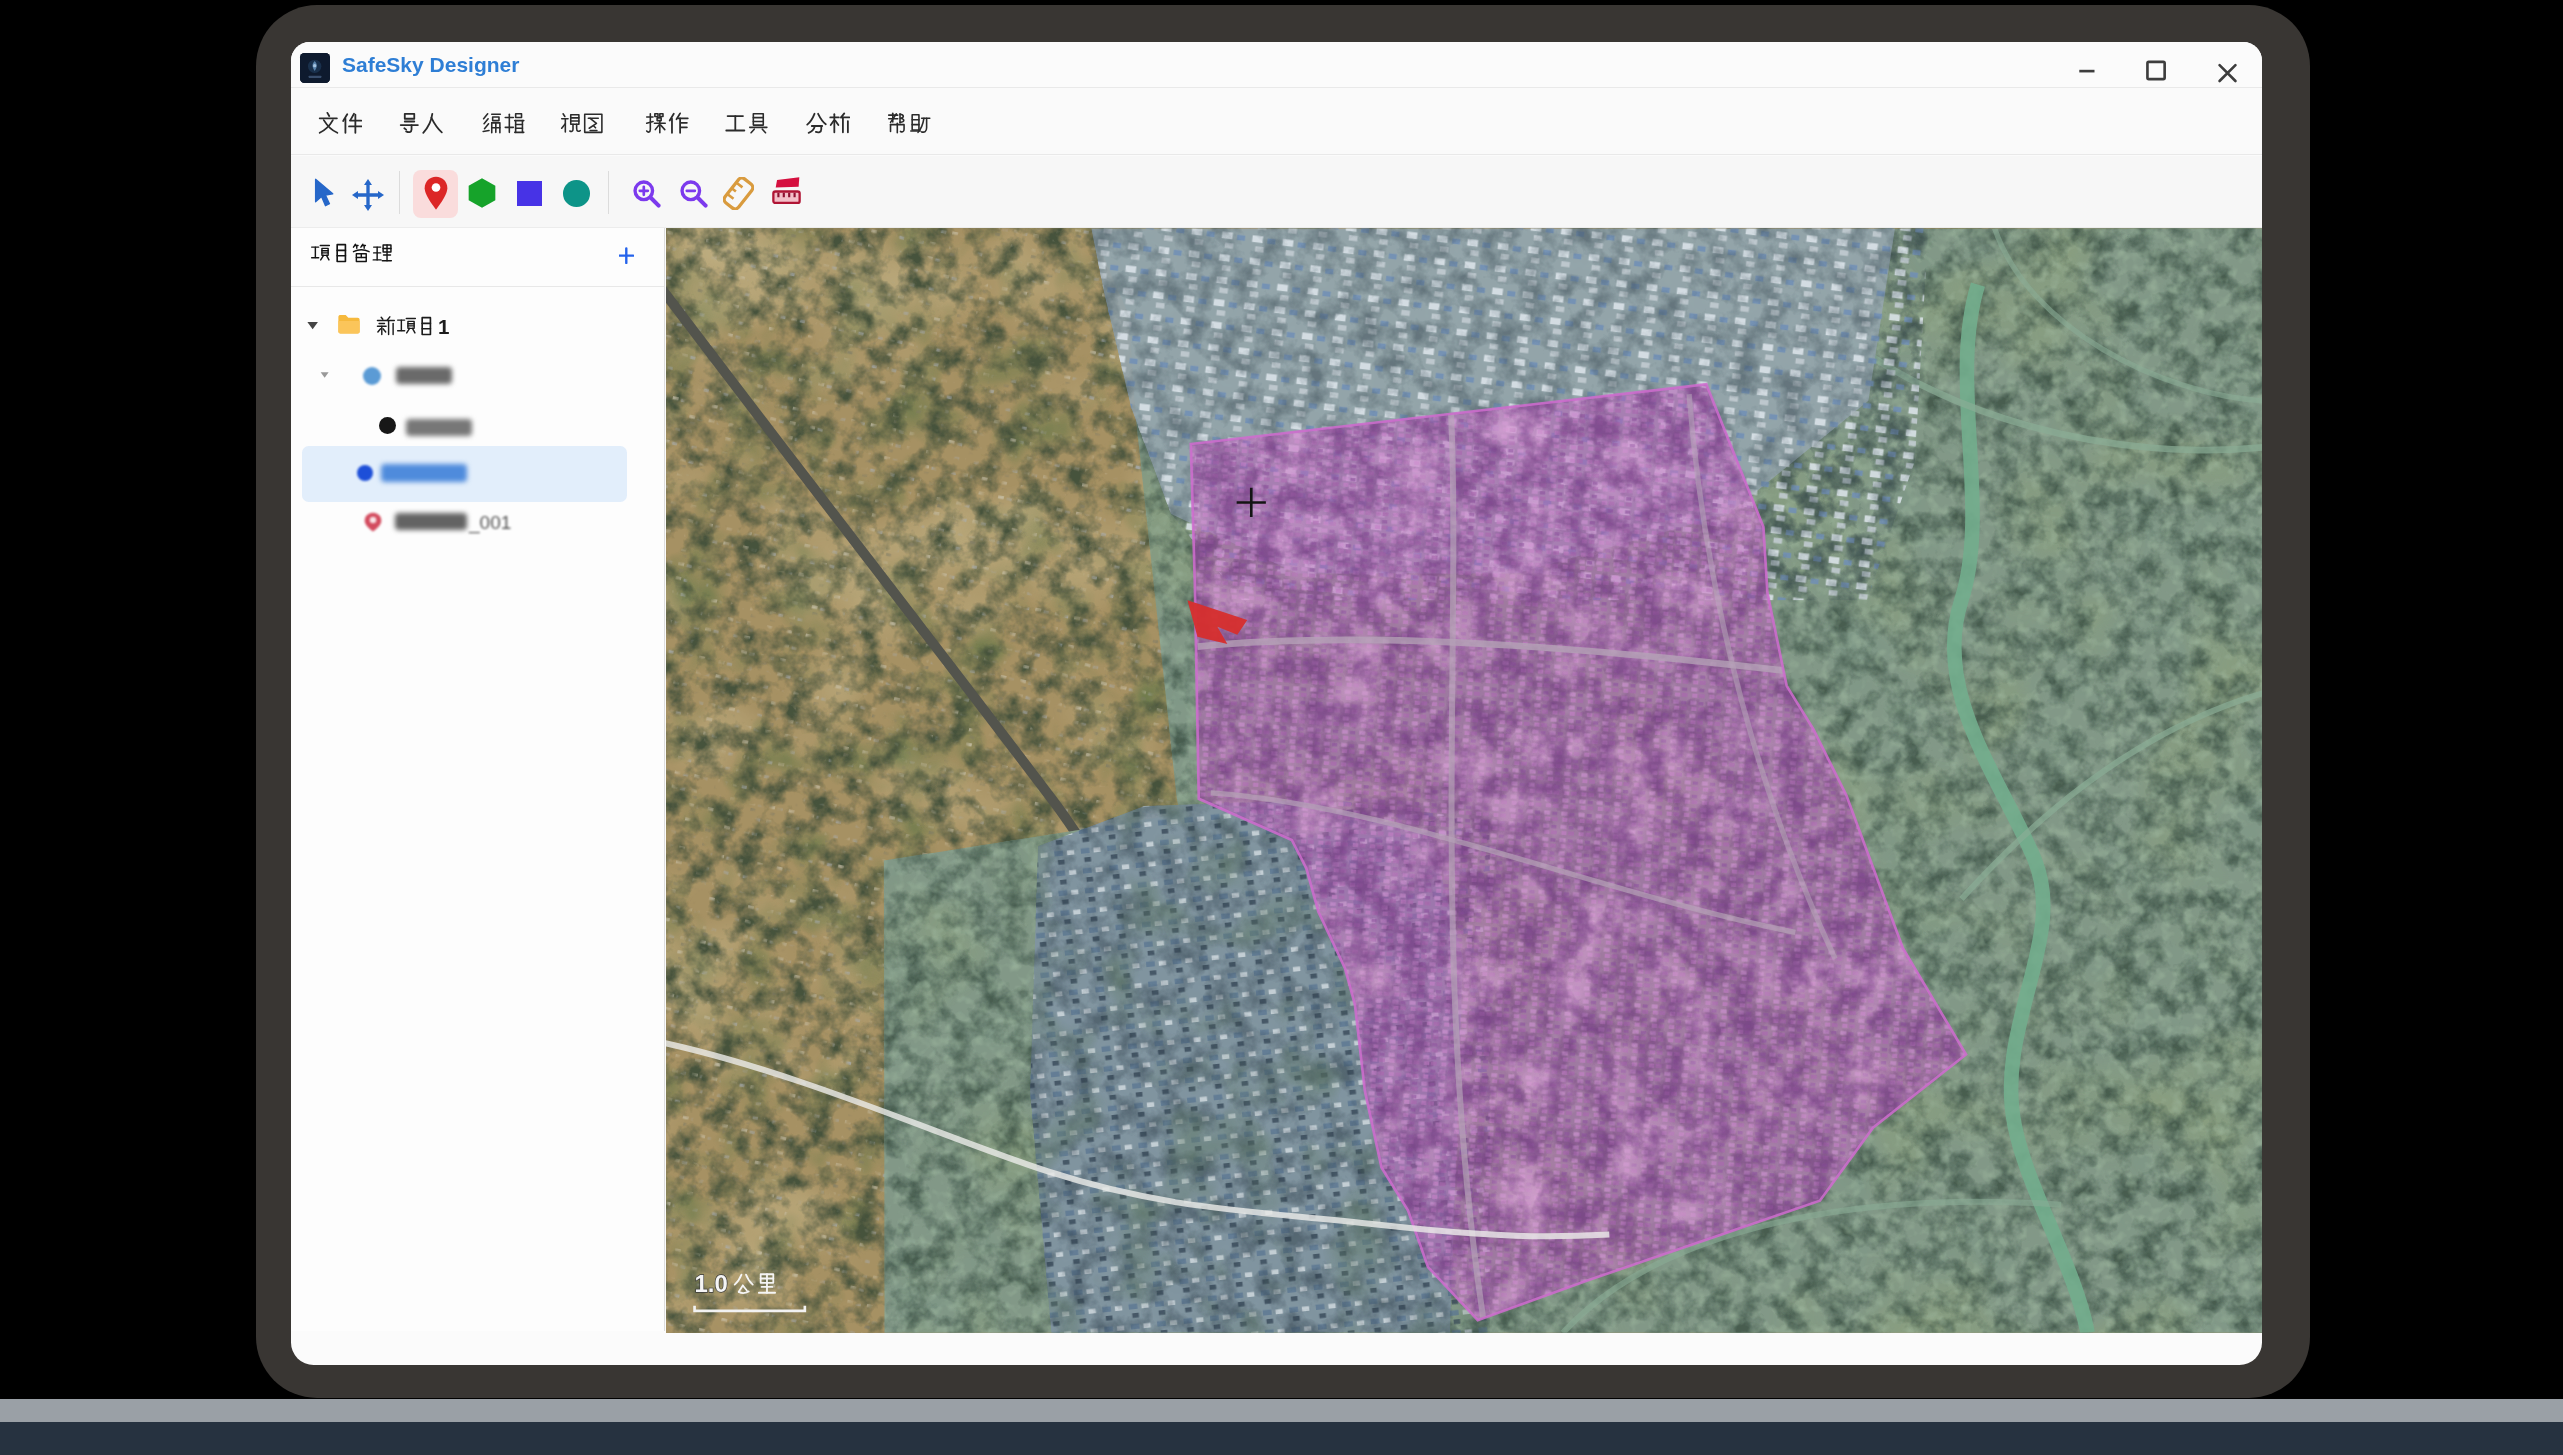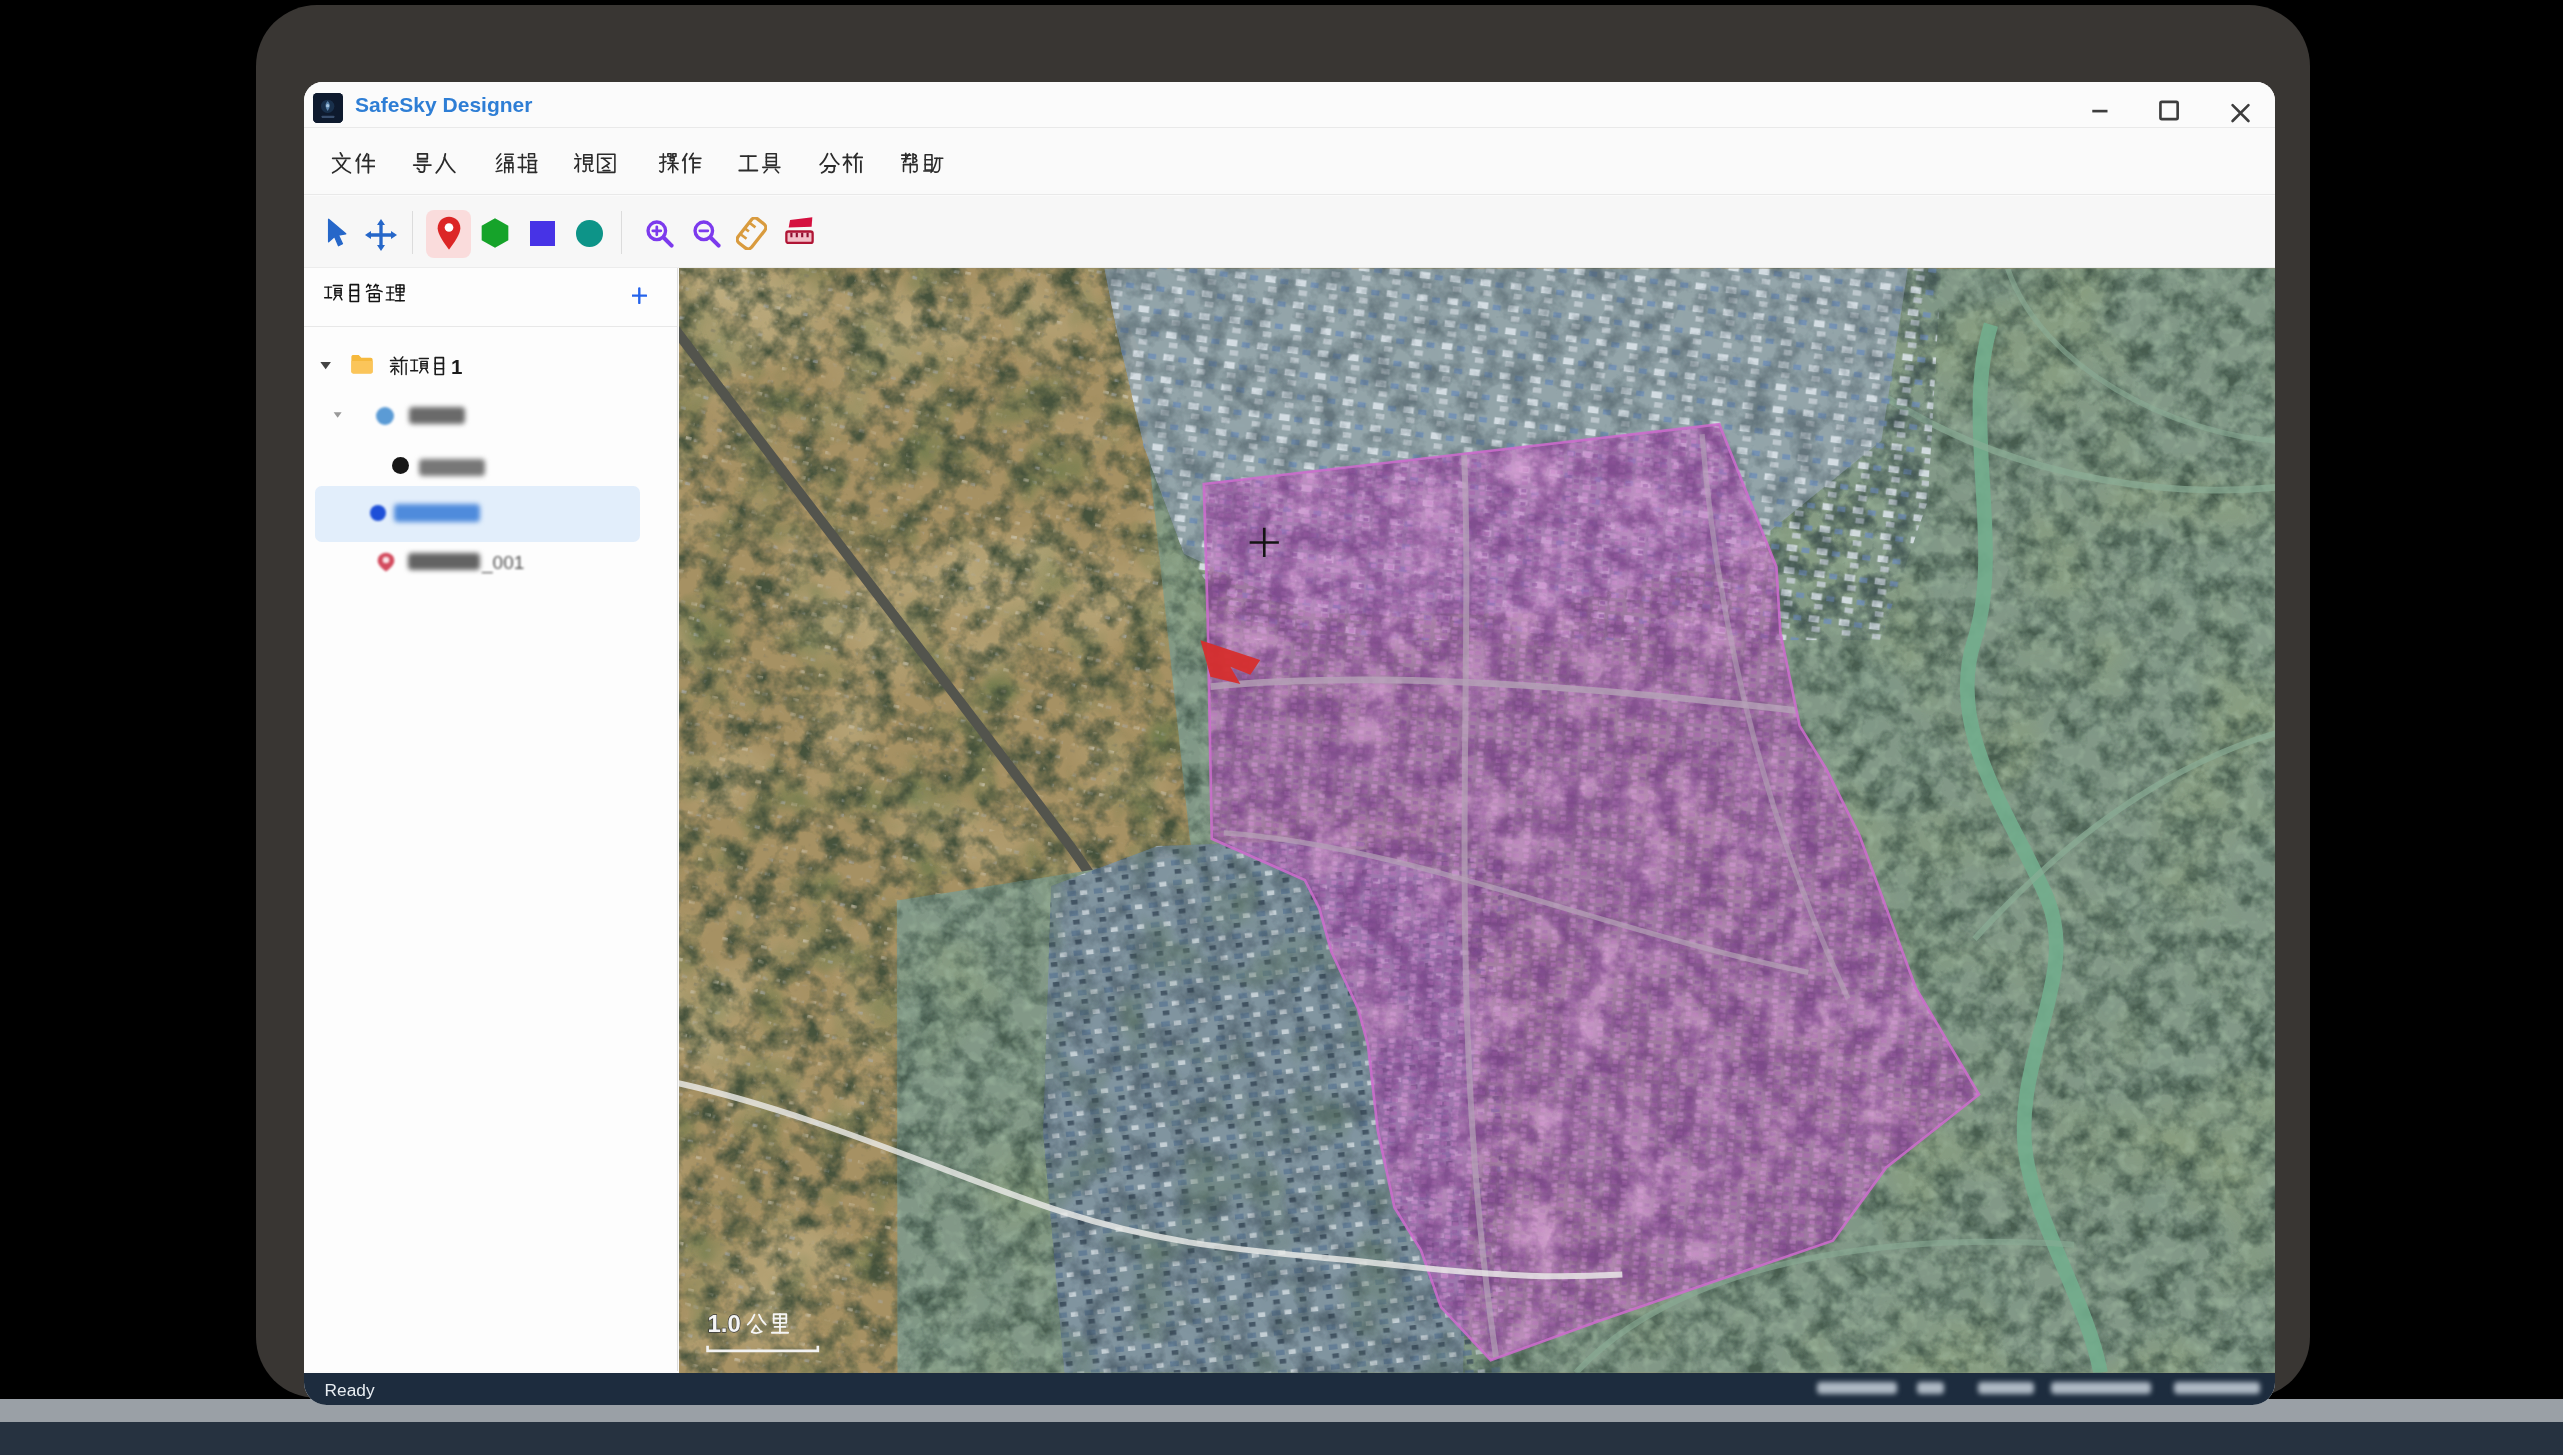--- a/index.html
+++ b/index.html
@@ -1,18 +1,18 @@
 <!DOCTYPE html>
 <html style="font-size:10.6px"><head><meta charset="utf-8"><style>
 html,body{margin:0;padding:0;background:#000;width:2563px;height:1455px;overflow:hidden;font-family:"Liberation Sans",sans-serif;}
 #stage{position:absolute;left:0;top:0;width:2563px;height:1455px;background:#000;}
 #graybar{position:absolute;left:0;top:1399px;width:2563px;height:22.6px;background:#9aa0a6;}
 #darkbar{position:absolute;left:0;top:1422px;width:2563px;height:33px;background:#263240;}
 #bezel{position:absolute;left:256px;top:5.3px;width:2054px;height:1393px;background:#393633;border-radius:61px;}
-#win{position:absolute;left:304px;top:42px;width:1971px;height:1323px;background:#fbfbfb;border-radius:18.6px 18.6px 22.6px 22.6px;overflow:hidden;margin-top:40px;}
+#win{position:absolute;left:291px;top:42px;width:1971px;height:1323px;background:#fbfbfb;border-radius:18.6px 18.6px 22.6px 22.6px;overflow:hidden;}
 #titlebar{position:absolute;left:0;top:0;width:100%;height:45px;background:#fbfbfb;border-bottom:1.3px solid #e9e9e9;}
 #appicon{position:absolute;left:8.6px;top:11.3px;width:30px;height:30px;border-radius:4.6px;background:#101c30;overflow:hidden;}
 #apptitle{position:absolute;left:51px;top:11.3px;font-size:21px;font-weight:bold;color:#2e7ed5;letter-spacing:0px;}
 .wc{position:absolute;top:0;height:45px;}
 #menubar{position:absolute;left:0;top:46px;width:100%;height:66px;background:#fafafa;border-bottom:1.3px solid #e9e9e9;}
 #toolbar{position:absolute;left:0;top:114px;width:100%;height:71px;background:#f7f7f7;border-bottom:1.3px solid #ececec;}
 #panel{position:absolute;left:0;top:186px;width:373px;height:1103px;background:#fdfdfd;border-right:1.3px solid #ddd;}
 #map{position:absolute;left:375px;top:186px;width:1597px;height:1105px;overflow:hidden;filter:saturate(0.93);}
 #statusbar{position:absolute;left:0;top:1291px;width:100%;height:33px;background:#1d2c3e;}
 #ready{position:absolute;left:20.6px;top:6.6px;font-size:17.3px;color:#e8edf2;}
@@ -897,23 +897,15 @@
                 <use href="#g-gong2"></use>
               </svg>
               <svg x="135" y="1572" width="34" height="34" viewBox="0 0 100 100">
                 <use href="#g-li2"></use>
               </svg>
             </g>
   <path d="M43 1622 V1630 H209 V1622" stroke="#f2f2f2" stroke-width="4" fill="none"></path>
 </g>
 </svg>
     </div>
-    <div id="statusbar">
-      <div id="ready">Ready</div>
-      <div class="blurblob" style="left:1513px;top:8.6px;width:80px;height:12px;background:#aeb9c4;filter:blur(2.7px)"></div>
-      <div class="blurblob" style="left:1613px;top:8.6px;width:26.6px;height:12px;background:#aeb9c4;filter:blur(2.7px)"></div>
-      <div class="blurblob" style="left:1674px;top:8.6px;width:56px;height:12px;background:#aeb9c4;filter:blur(2.7px)"></div>
-      <div class="blurblob" style="left:1747px;top:8.6px;width:100px;height:12px;background:#aeb9c4;filter:blur(2.7px)"></div>
-      <div class="blurblob" style="left:1870px;top:8.6px;width:86px;height:12px;background:#aeb9c4;filter:blur(2.7px)"></div>
-    </div>
   </div>
 </div>
 
 
 </body></html>

